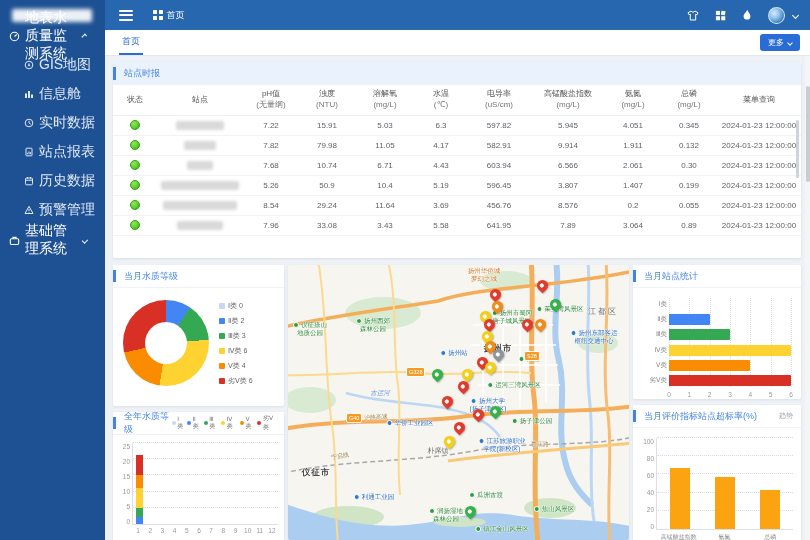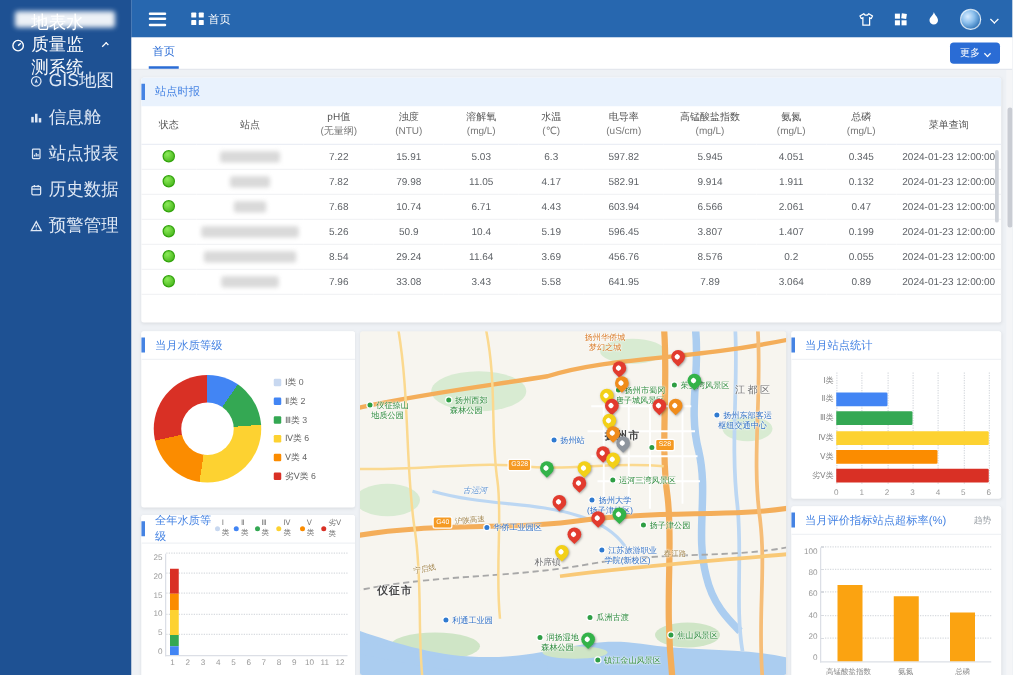--- a/index.html
+++ b/index.html
@@ -148,40 +148,55 @@
     <div class="m-item">
       <svg width="10" height="10" viewBox="0 0 10 10">
           <rect x="1" y="4.5" width="2" height="4.5" fill="#dfe8f5"></rect>
           <rect x="4" y="2" width="2" height="7" fill="#dfe8f5"></rect>
           <rect x="7" y="5.5" width="2" height="3.5" fill="#dfe8f5"></rect>
         </svg>
       <span>信息舱</span>
     </div>
     <div class="m-item">
       <svg width="10" height="10" viewBox="0 0 10 10">
+          <circle cx="5" cy="5" r="3.8" fill="none" stroke="#dfe8f5" stroke-width="1"></circle>
+          <path d="M5 2.8 V5 L6.8 6.2" stroke="#dfe8f5" stroke-width="1" fill="none"></path>
+        </svg>
+      <span>实时数据</span>
+    </div>
+    <div class="m-item">
+      <svg width="10" height="10" viewBox="0 0 10 10">
           <rect x="2" y="1.2" width="6" height="7.6" rx=".6" fill="none" stroke="#dfe8f5" stroke-width="1"></rect>
           <path d="M3.6 7.2 V5.8 M5 7.2 V4.4 M6.4 7.2 V5.2" stroke="#dfe8f5" stroke-width="1"></path>
         </svg>
       <span>站点报表</span>
     </div>
     <div class="m-item">
       <svg width="10" height="10" viewBox="0 0 10 10">
           <rect x="1.5" y="2" width="7" height="6.8" rx="1" fill="none" stroke="#dfe8f5" stroke-width="1"></rect>
           <path d="M1.5 4.2 H8.5" stroke="#dfe8f5" stroke-width="1"></path>
           <path d="M3.5 1 V2.8 M6.5 1 V2.8" stroke="#dfe8f5" stroke-width="1"></path>
         </svg>
       <span>历史数据</span>
     </div>
     <div class="m-item">
       <svg width="10" height="10" viewBox="0 0 10 10">
           <path d="M5 1.3 L9 8.5 H1 Z" fill="none" stroke="#dfe8f5" stroke-width="1"></path>
           <path d="M5 4 V6" stroke="#dfe8f5" stroke-width="1"></path>
           <circle cx="5" cy="7.2" r=".5" fill="#dfe8f5"></circle>
         </svg>
       <span>预警管理</span>
+    </div>
+    <div class="grp-hd" style="margin-top:2px">
+      <svg width="11" height="11" viewBox="0 0 10 10">
+          <rect x="1.2" y="3.4" width="7.6" height="5.2" rx="1" fill="none" stroke="#fff" stroke-width="1"></rect>
+          <path d="M3.6 3.4 V2.2 H6.4 V3.4" fill="none" stroke="#fff" stroke-width="1"></path>
+        </svg>
+      <span>基础管理系统</span>
+      <i class="chev down"></i>
     </div>
   </div>
 </div>
 
 <div class="topbar">
   <div class="burger">
       <i></i>
       <i></i>
       <i></i>
     </div>
@@ -321,21 +336,21 @@
         <tr>
           <td><span class="dot"></span></td>
           <td><span class="blur" style="width: 26px;"></span></td>
           <td>7.68</td>
           <td>10.74</td>
           <td>6.71</td>
           <td>4.43</td>
           <td>603.94</td>
           <td>6.566</td>
           <td>2.061</td>
-          <td>0.47</td>
+          <td>0.30</td>
           <td>2024-01-23 12:00:00</td>
         </tr>
         <tr>
           <td><span class="dot"></span></td>
           <td><span class="blur" style="width: 78px;"></span></td>
           <td>5.26</td>
           <td>50.9</td>
           <td>10.4</td>
           <td>5.19</td>
           <td>596.45</td>

